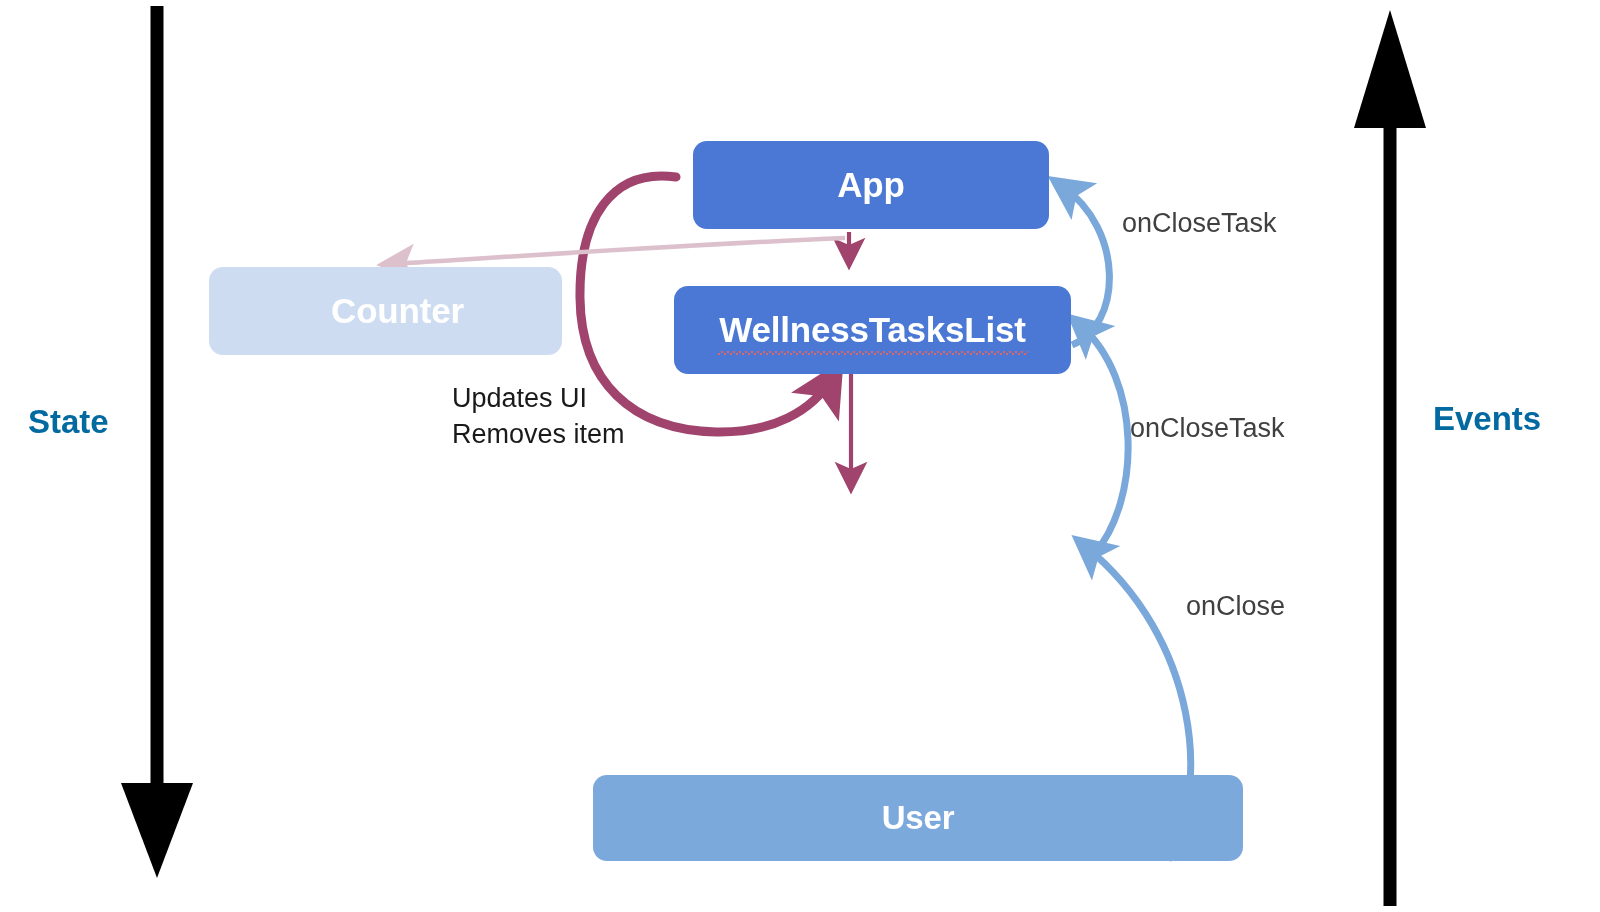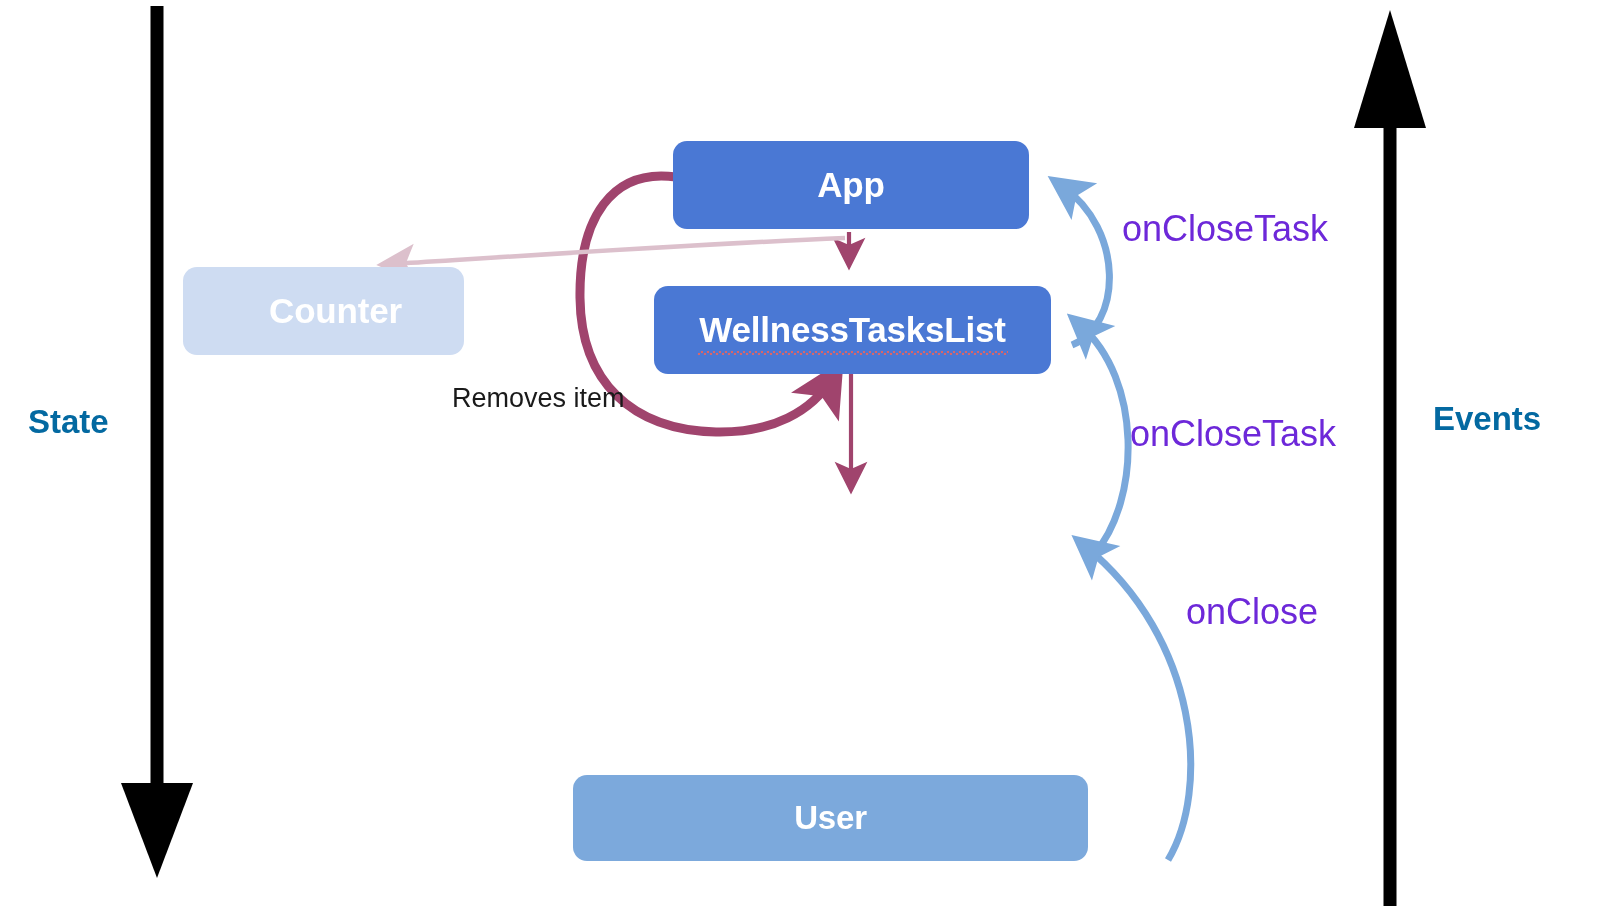--- a/index.html
+++ b/index.html
@@ -31,20 +31,21 @@
     position: absolute;
     display: flex;
     align-items: center;
     justify-content: center;
     border-radius: 14px;
     box-sizing: border-box;
     color: #ffffff;
     font-weight: bold;
     letter-spacing: -0.2px;
     text-align: center;
+    margin-left: 20px;
   }
   .node-label {
     display: inline-block;
     position: relative;
     line-height: 1.05;
   }
   .node.strong {
     background: #4a78d4;
     font-size: 35px;
   }
@@ -68,37 +69,37 @@
       radial-gradient(circle at 2px 3px, #e06666 1.3px, rgba(224,102,102,0) 1.6px),
       radial-gradient(circle at 5px 1px, #e06666 1.3px, rgba(224,102,102,0) 1.6px);
     background-size: 6px 4px;
     background-repeat: repeat-x;
     opacity: 0.95;
   }
 
   #node-app        { left: 673px;  top: 141px; width: 356px;  height: 88px; }
   #node-list       { left: 654px;  top: 286px; width: 397px;  height: 88px; }
   #node-item       { left: 654px;  top: 493px; width: 400px;  height: 88px; }
-  #node-counter    { left: 183px;  top: 267px; width: 281px;  height: 88px; padding-left: 24px; }
-  #node-user       { left: 573px;  top: 775px; width: 515px;  height: 86px; }
+  #node-counter    { left: 189px;  top: 267px; width: 353px;  height: 88px; padding-left: 24px; }
+  #node-user       { left: 573px;  top: 775px; width: 650px;  height: 86px; }
 
   .axis-label {
     position: absolute;
     font-size: 33px;
     font-weight: bold;
     color: #0369a1;
     white-space: nowrap;
   }
   #axis-state  { left: 28px;   top: 403px; }
   #axis-events { left: 1433px; top: 400px; }
 
   .edge-label {
     position: absolute;
-    font-size: 36px;
-    color: #6d28d9;
+    font-size: 27px;
+    color: #404040;
     white-space: nowrap;
   }
   #lbl-onclosetask-1 { left: 1122px; top: 208px; }
   #lbl-onclosetask-2 { left: 1130px; top: 413px; }
   #lbl-onclose       { left: 1186px; top: 591px; }
 
   #lbl-updates {
     position: absolute;
     left: 452px;
     top: 381px;
@@ -186,16 +187,17 @@
   </div>
 
   <div id="axis-state" class="axis-label">State</div>
   <div id="axis-events" class="axis-label">Events</div>
 
   <div id="lbl-onclosetask-1" class="edge-label">onCloseTask</div>
   <div id="lbl-onclosetask-2" class="edge-label">onCloseTask</div>
   <div id="lbl-onclose" class="edge-label">onClose</div>
 
   <div id="lbl-updates">
+    <div>Updates UI</div>
     <div>Removes item</div>
   </div>
 
 </div>
 
 </body></html>

